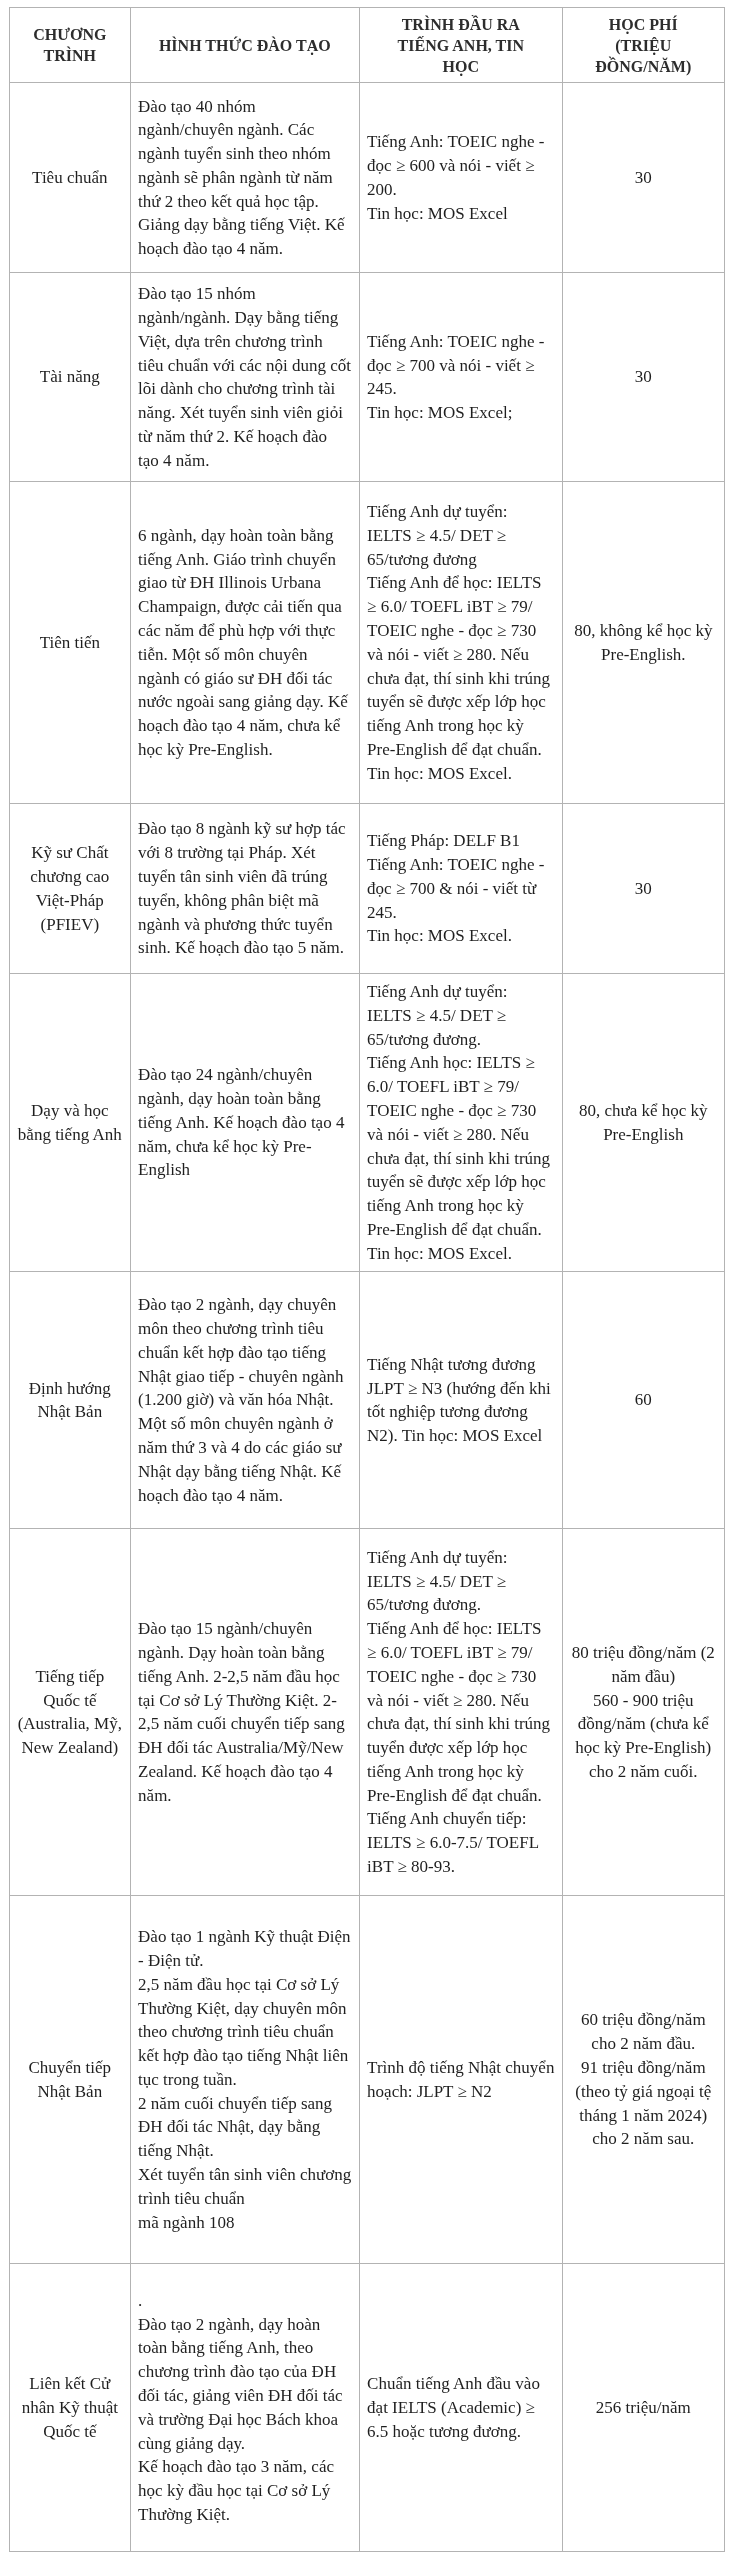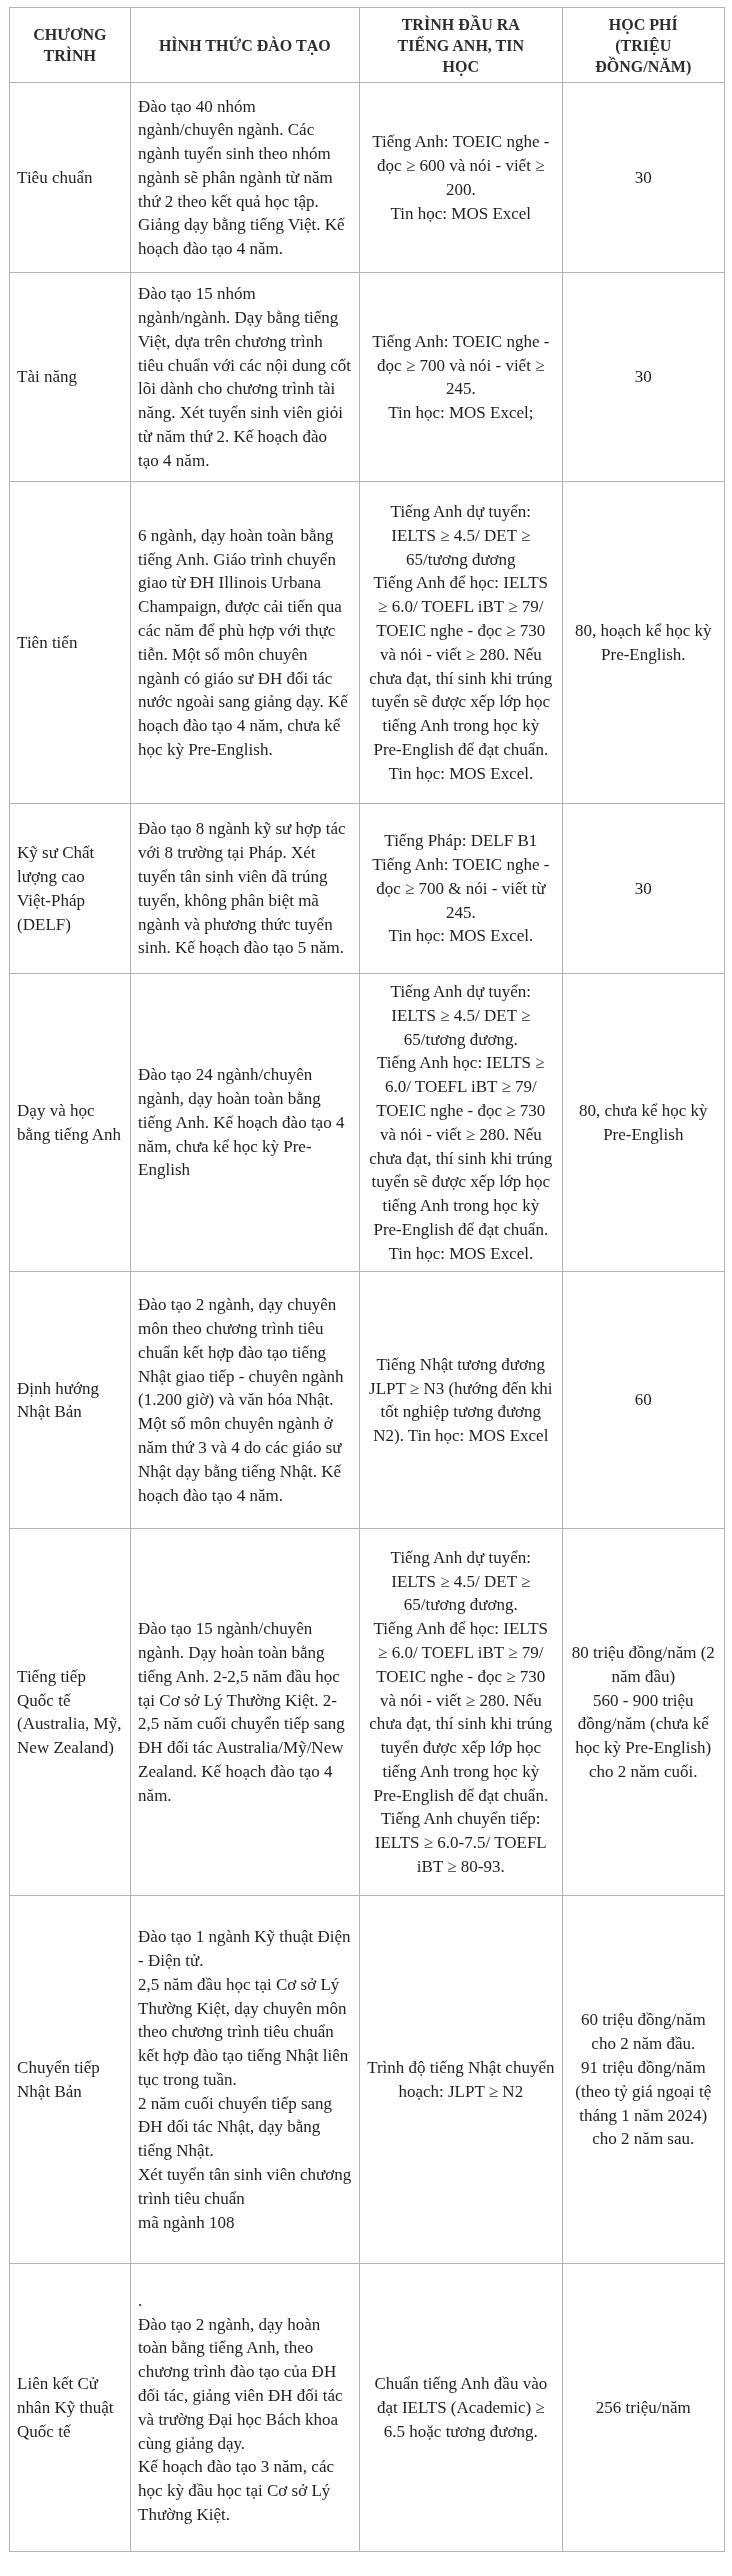--- a/index.html
+++ b/index.html
@@ -33,23 +33,23 @@
     color: #2d2d2d;
     text-align: center;
     line-height: 1.32;
     padding: 4.4px 5.9px;
   }
   table.program-table td {
     font-size: 17px;
     line-height: 1.4;
     padding: 4.4px 7.3px;
   }
-  td.c-prog { text-align: left; }
+  td.c-prog { text-align: center; }
   td.c-form { text-align: left; }
-  td.c-std  { text-align: center; }
+  td.c-std  { text-align: left; }
   td.c-fee  { text-align: center; }
 
   tr.hrow { height: 75px; }
   tr.r0 { height: 190px; }
   tr.r1 { height: 209px; }
   tr.r2 { height: 322px; }
   tr.r3 { height: 170px; }
   tr.r4 { height: 298px; }
   tr.r5 { height: 257px; }
   tr.r6 { height: 367px; }
@@ -93,24 +93,24 @@
         <td class="c-std">Tiếng Anh: TOEIC nghe - đọc ≥ 700 và nói - viết ≥ 245.
 Tin học: MOS Excel;</td>
         <td class="c-fee">30</td>
       </tr>
       <tr class="r2">
         <td class="c-prog">Tiên tiến</td>
         <td class="c-form">6 ngành, dạy hoàn toàn bằng tiếng Anh. Giáo trình chuyển giao từ ĐH Illinois Urbana Champaign, được cải tiến qua các năm để phù hợp với thực tiễn. Một số môn chuyên ngành có giáo sư ĐH đối tác nước ngoài sang giảng dạy. Kế hoạch đào tạo 4 năm, chưa kể học kỳ Pre-English.</td>
         <td class="c-std">Tiếng Anh dự tuyển: IELTS ≥ 4.5/ DET ≥ 65/tương đương
 Tiếng Anh để học: IELTS ≥ 6.0/ TOEFL iBT ≥ 79/ TOEIC nghe - đọc ≥ 730 và nói - viết ≥ 280. Nếu chưa đạt, thí sinh khi trúng tuyển sẽ được xếp lớp học tiếng Anh trong học kỳ Pre-English để đạt chuẩn.
 Tin học: MOS Excel.</td>
-        <td class="c-fee">80, hoạch kể học kỳ Pre-English.</td>
+        <td class="c-fee">80, không kể học kỳ Pre-English.</td>
       </tr>
       <tr class="r3">
-        <td class="c-prog">Kỹ sư Chất lượng cao Việt-Pháp (DELF)</td>
+        <td class="c-prog">Kỹ sư Chất chương cao Việt-Pháp (PFIEV)</td>
         <td class="c-form">Đào tạo 8 ngành kỹ sư hợp tác với 8 trường tại Pháp. Xét tuyển tân sinh viên đã trúng tuyển, không phân biệt mã ngành và phương thức tuyển sinh. Kế hoạch đào tạo 5 năm.</td>
         <td class="c-std">Tiếng Pháp:  DELF B1
 Tiếng Anh: TOEIC nghe - đọc ≥ 700 &amp; nói - viết từ 245.
 Tin học: MOS Excel.</td>
         <td class="c-fee">30</td>
       </tr>
       <tr class="r4">
         <td class="c-prog">Dạy và học bằng tiếng Anh</td>
         <td class="c-form">Đào tạo 24 ngành/chuyên ngành, dạy hoàn toàn bằng tiếng Anh. Kế hoạch đào tạo 4 năm, chưa kể học kỳ Pre-English</td>
         <td class="c-std">Tiếng Anh dự tuyển: IELTS ≥ 4.5/ DET ≥ 65/tương đương.

